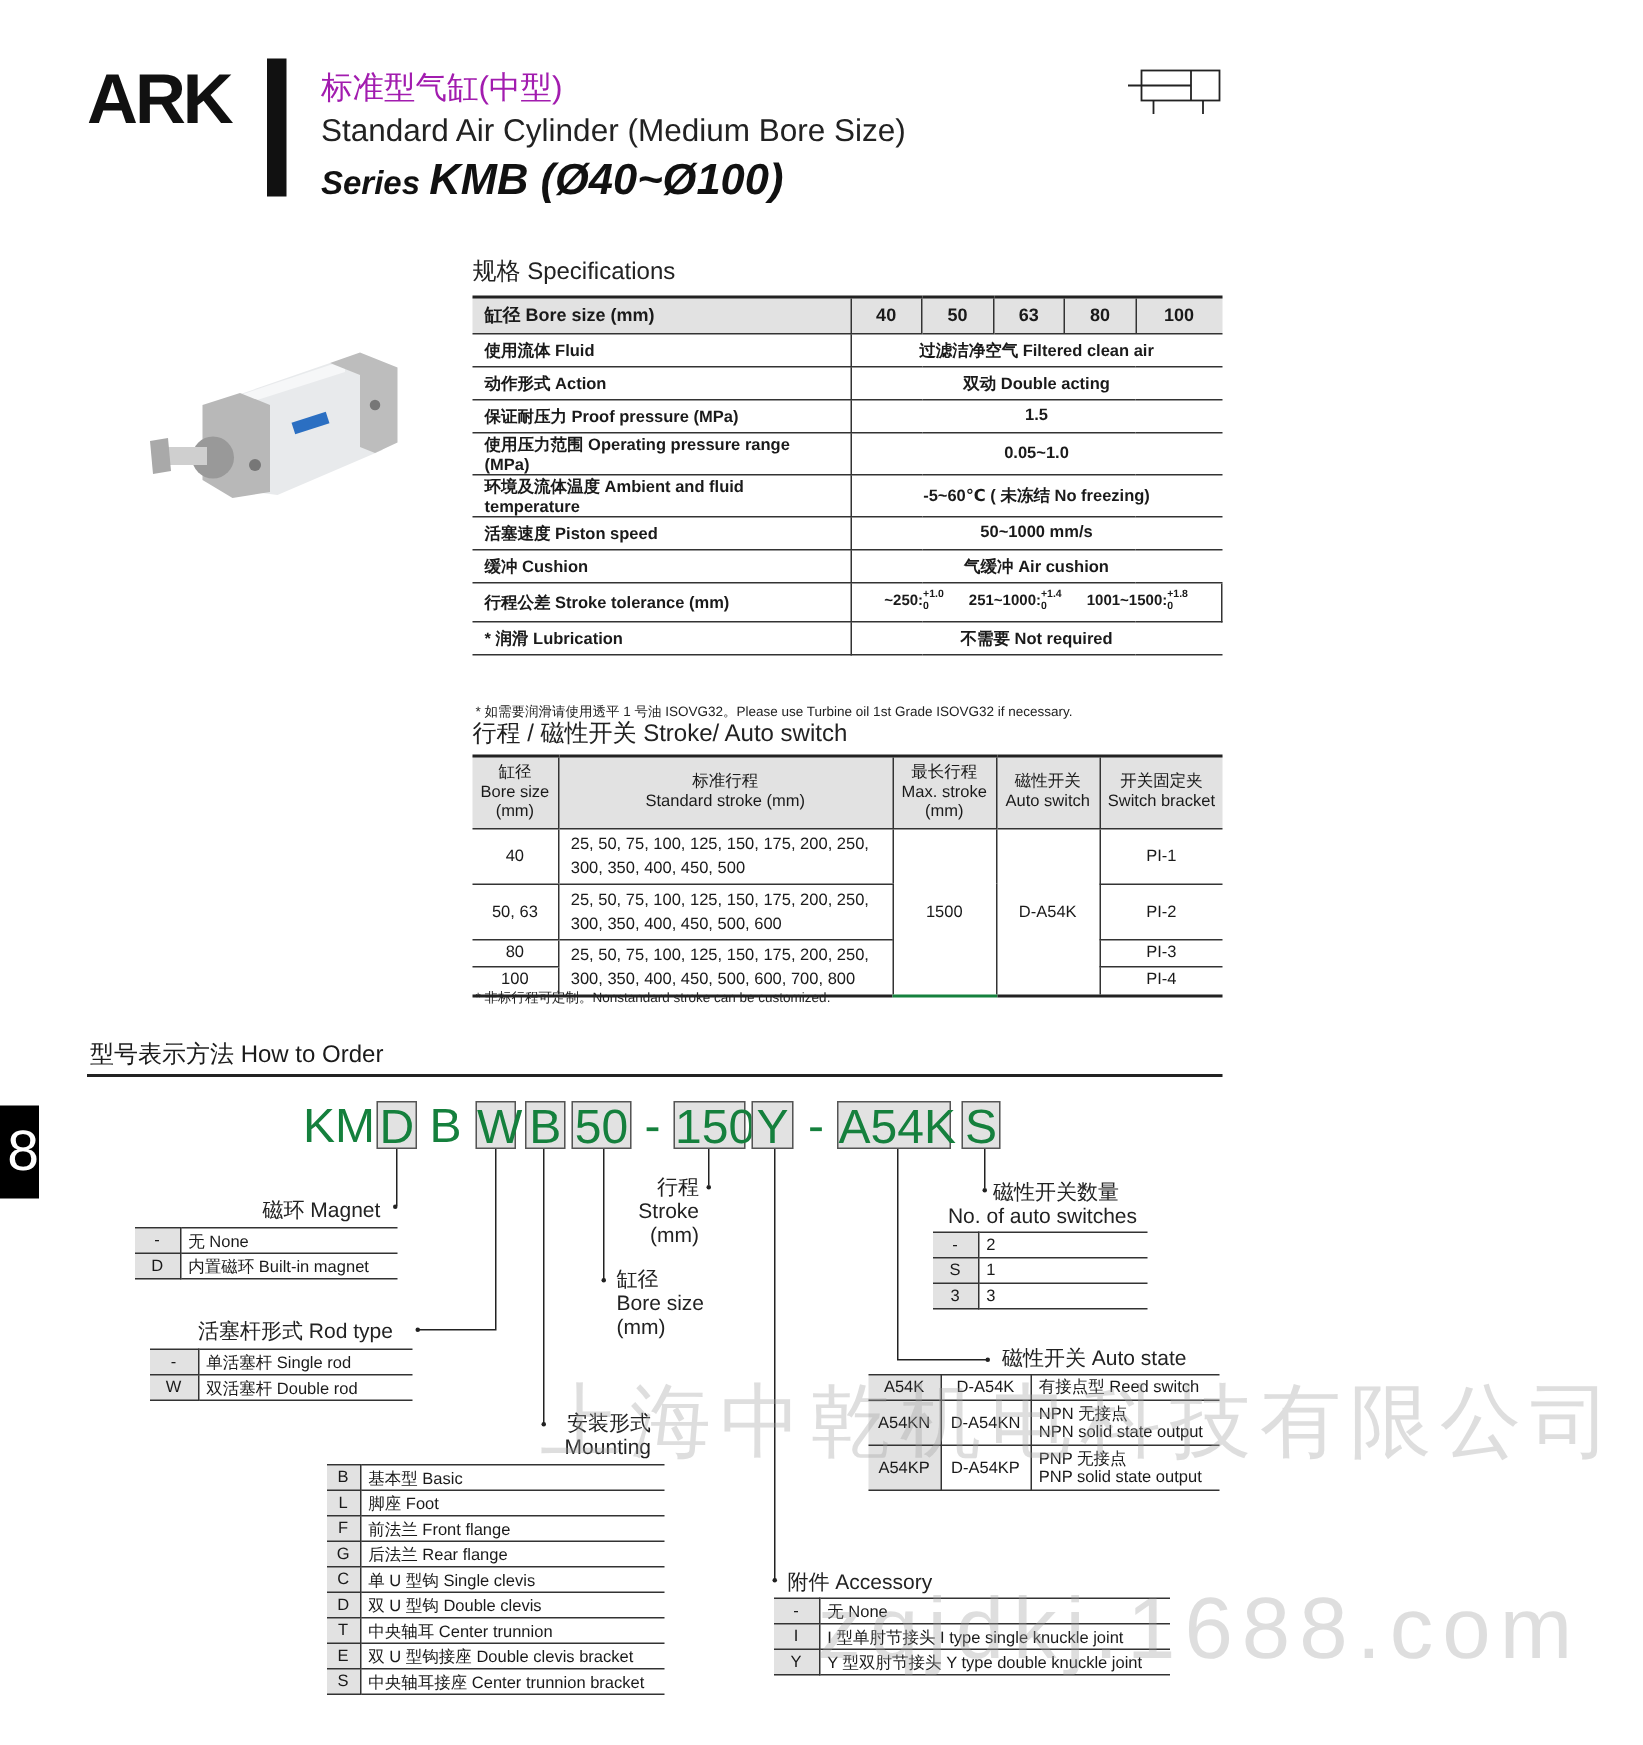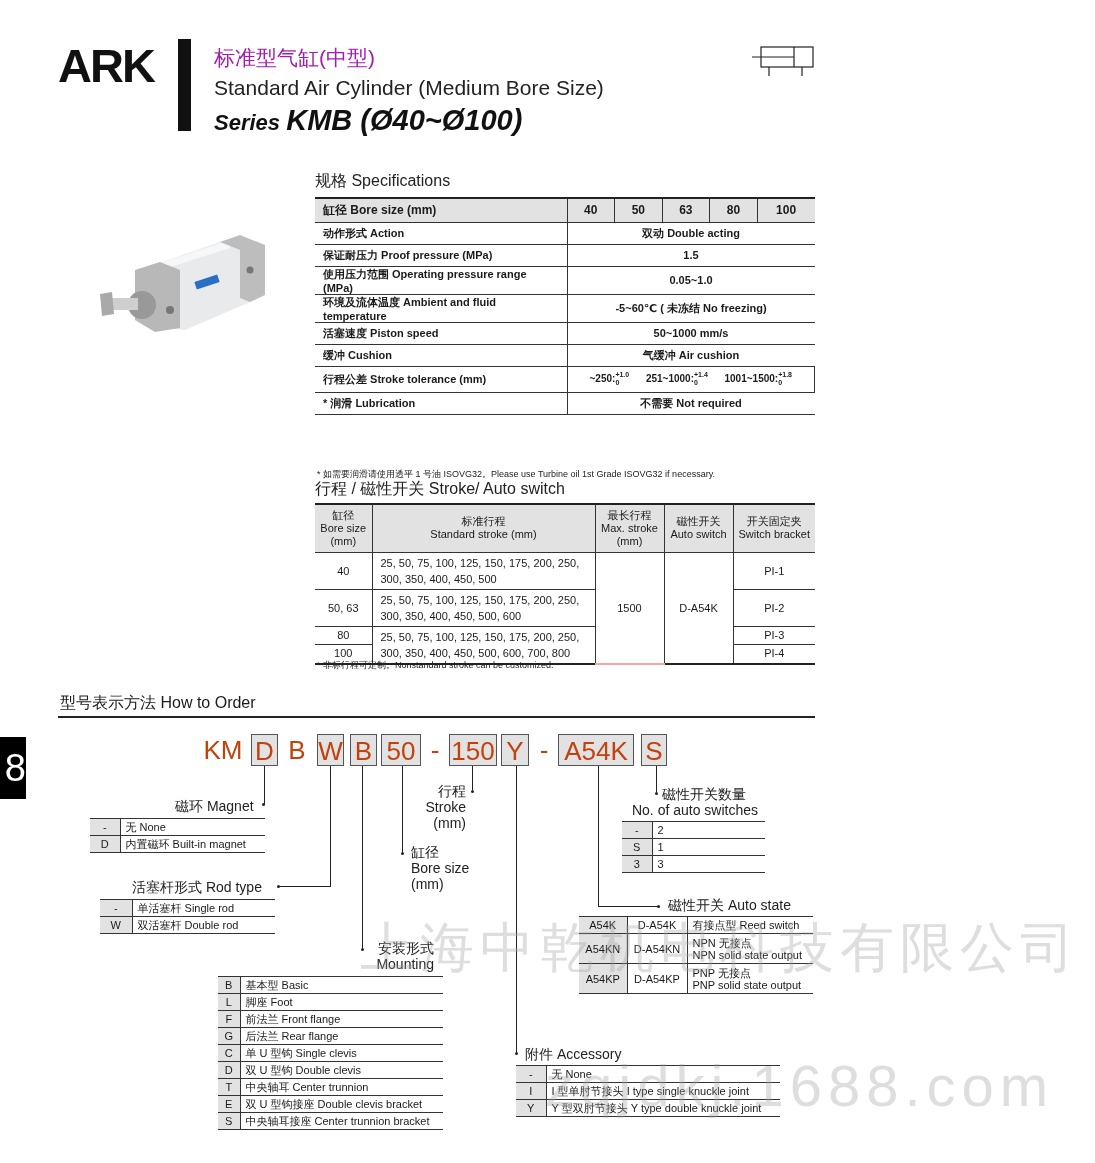--- a/index.html
+++ b/index.html
@@ -40,21 +40,21 @@
   .stroke td { border-bottom: 1px solid #333; border-left: 1px solid #333; text-align: center; padding: 2px 4px; line-height: 16px; }
   .stroke td:first-child { border-left: none; }
   .stroke td.strokes { text-align: left; padding-left: 8px; }
   .stroke tr:last-child td { border-bottom: 2px solid #222; }
 
   
   .order-title { left: 60px; top: 693px; font-size: 16px; }
   .order-rule { left: 58px; top: 716px; width: 757px; height: 2px; background: #222; }
   .side-tab { left: 0; top: 737px; width: 26px; height: 62px; background: #000; color: #fff; font-size: 38px; line-height: 62px; text-align: right; overflow: hidden; }
 
-  .code { top: 734px; height: 32px; font-size: 26px; line-height: 32px; color: #c2410c; text-align: center; }
+  .code { top: 734px; height: 32px; font-size: 32px; line-height: 32px; color: #15803d; text-align: center; }
   .code.box { background: #e2e2e2; border: 1px solid #555; }
 
   .vline { background: #222; width: 1px; }
   .hline { background: #222; height: 1px; }
   .dot { width: 3px; height: 3px; background: #222; border-radius: 50%; }
 
   .opt-label { font-size: 14px; color: #222; }
   .opt { font-size: 11px; }
   .opt td { border-bottom: 1px solid #333; height: 17px; padding: 0 5px; }
   .opt td.k { background: #e2e2e2; text-align: center; border-right: 1px solid #333; }
@@ -100,20 +100,24 @@
   <tbody>
       <tr class="head">
     <td class="lbl">缸径 Bore size (mm)</td>
     <td class="num" style="border-left:none">40</td>
     <td class="num">50</td>
     <td class="num">63</td>
     <td class="num">80</td>
     <td class="num">100</td>
   </tr>
   <tr>
+        <td class="lbl">使用流体 Fluid</td>
+        <td class="val" colspan="5">过滤洁净空气 Filtered clean air</td>
+      </tr>
+  <tr>
         <td class="lbl">动作形式 Action</td>
         <td class="val" colspan="5">双动 Double acting</td>
       </tr>
   <tr>
         <td class="lbl">保证耐压力 Proof pressure (MPa)</td>
         <td class="val" colspan="5">1.5</td>
       </tr>
   <tr>
         <td class="lbl">使用压力范围 Operating pressure range (MPa)</td>
         <td class="val" colspan="5">0.05~1.0</td>
@@ -154,21 +158,21 @@
       <tr>
     <th style="width:57px"><span>缸径</span><br><span>Bore size</span><br><span>(mm)</span></th>
     <th style="width:223px"><span>标准行程</span><br><span>Standard stroke (mm)</span></th>
     <th style="width:69px"><span>最长行程</span><br><span>Max. stroke</span><br><span>(mm)</span></th>
     <th style="width:69px"><span>磁性开关</span><br><span>Auto switch</span></th>
     <th><span>开关固定夹</span><br><span>Switch bracket</span></th>
   </tr>
   <tr>
     <td>40</td>
     <td class="strokes"><span>25, 50, 75, 100, 125, 150, 175, 200, 250,</span><br><span>300, 350, 400, 450, 500</span></td>
-    <td rowspan="4" style="border-bottom:2px solid #fca5a5">1500</td>
+    <td rowspan="4" style="border-bottom:2px solid #15803d">1500</td>
     <td rowspan="4" style="border-bottom:2px solid #222">D-A54K</td>
     <td>PI-1</td>
   </tr>
   <tr>
     <td>50, 63</td>
     <td class="strokes"><span>25, 50, 75, 100, 125, 150, 175, 200, 250,</span><br><span>300, 350, 400, 450, 500, 600</span></td>
     <td>PI-2</td>
   </tr>
   <tr>
     <td style="line-height:13px;padding:0">80</td>

